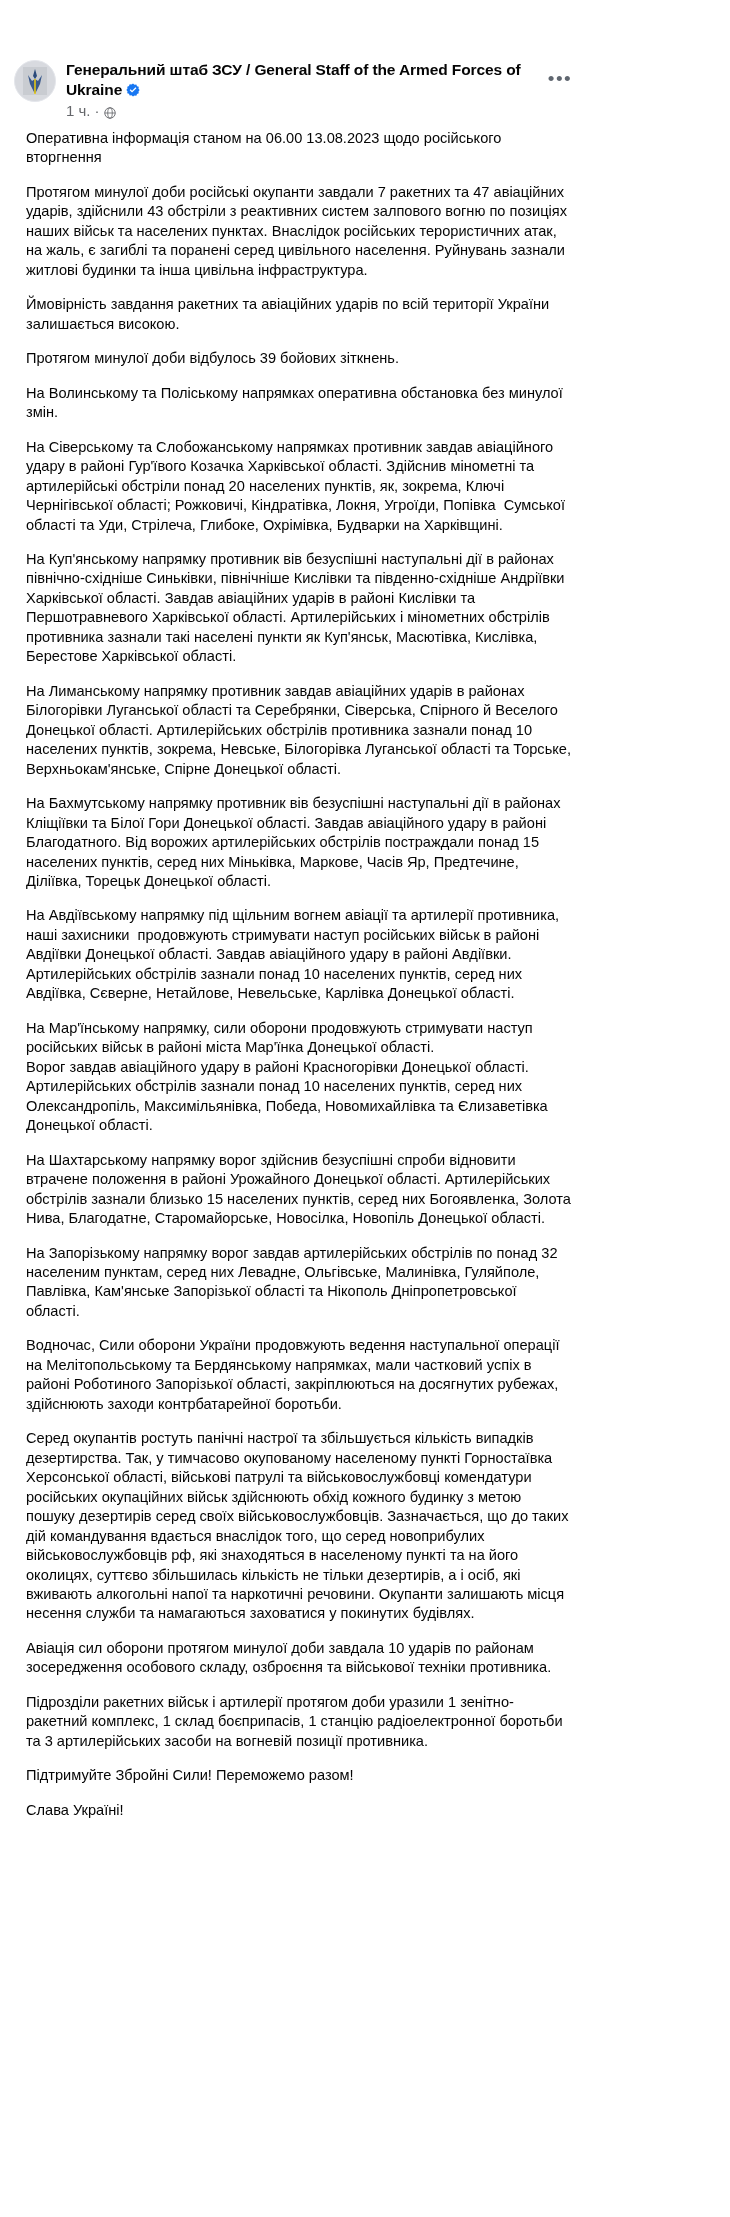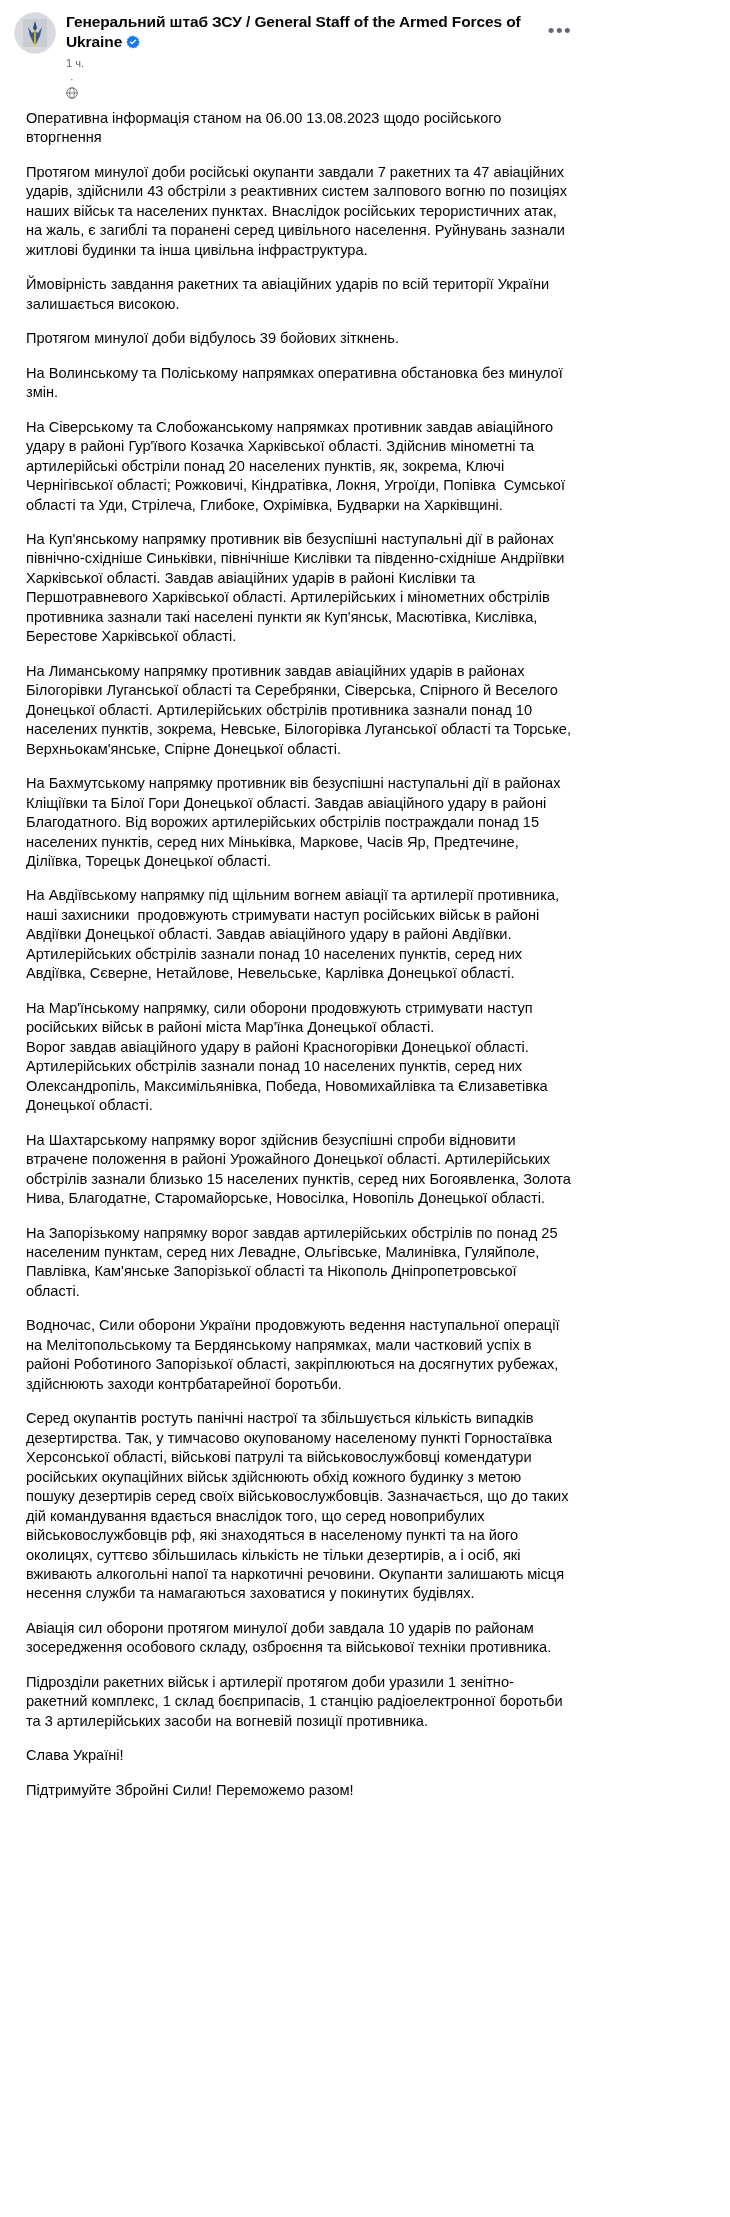--- a/index.html
+++ b/index.html
@@ -11,20 +11,21 @@
   body {
     width: 730px;
     font-family: "Liberation Sans", sans-serif;
     color: #050505;
     -webkit-font-smoothing: antialiased;
   }
   .post {
     width: 588px;
     background: #ffffff;
     padding: 0;
+    margin-top: 48px;
   }
   
   .post-header {
     display: flex;
     align-items: flex-start;
     padding: 12px 14px 6px 14px;
     position: relative;
   }
   .avatar {
     width: 42px;
@@ -60,26 +61,25 @@
   }
   .verified-badge {
     display: inline-block;
     vertical-align: -2px;
     margin-left: 4px;
     width: 14px;
     height: 14px;
   }
   .meta-row {
     display: flex;
-    align-items: flex-start;
+    align-items: flex-end;
     margin-top: 3px;
     color: #65676b;
-    font-size: 11px;
+    font-size: 15px;
     line-height: 16px;
-    flex-direction: column;
   }
   .meta-sep {
     margin: 0 4px;
   }
   .globe-icon {
     width: 12px;
     height: 12px;
     display: inline-block;
     vertical-align: -1px;
   }
@@ -160,22 +160,22 @@
     <p class="para">Протягом минулої доби відбулось 39 бойових зіткнень.</p>
     <p class="para">На Волинському та Поліському напрямках оперативна обстановка без минулої змін.</p>
     <p class="para">На Сіверському та Слобожанському напрямках противник завдав авіаційного удару в районі Гур'ївого Козачка Харківської області. Здійснив мінометні та артилерійські обстріли понад 20 населених пунктів, як, зокрема, Ключі Чернігівської області; Рожковичі, Кіндратівка, Локня, Угроїди, Попівка  Сумської області та Уди, Стрілеча, Глибоке, Охрімівка, Будварки на Харківщині.</p>
     <p class="para">На Куп'янському напрямку противник вів безуспішні наступальні дії в районах північно-східніше Синьківки, північніше Кислівки та південно-східніше Андріївки Харківської області. Завдав авіаційних ударів в районі Кислівки та Першотравневого Харківської області. Артилерійських і мінометних обстрілів противника зазнали такі населені пункти як Куп'янськ, Масютівка, Кислівка, Берестове Харківської області.</p>
     <p class="para">На Лиманському напрямку противник завдав авіаційних ударів в районах Білогорівки Луганської області та Серебрянки, Сіверська, Спірного й Веселого Донецької області. Артилерійських обстрілів противника зазнали понад 10 населених пунктів, зокрема, Невське, Білогорівка Луганської області та Торське, Верхньокам'янське, Спірне Донецької області.</p>
     <p class="para">На Бахмутському напрямку противник вів безуспішні наступальні дії в районах Кліщіївки та Білої Гори Донецької області. Завдав авіаційного удару в районі Благодатного. Від ворожих артилерійських обстрілів постраждали понад 15 населених пунктів, серед них Міньківка, Маркове, Часів Яр, Предтечине, Діліївка, Торецьк Донецької області.</p>
     <p class="para">На Авдіївському напрямку під щільним вогнем авіації та артилерії противника, наші захисники  продовжують стримувати наступ російських військ в районі Авдіївки Донецької області. Завдав авіаційного удару в районі Авдіївки. Артилерійських обстрілів зазнали понад 10 населених пунктів, серед них Авдіївка, Сєверне, Нетайлове, Невельське, Карлівка Донецької області.</p>
     <p class="para">На Мар'їнському напрямку, сили оборони продовжують стримувати наступ російських військ в районі міста Мар'їнка Донецької області.
 Ворог завдав авіаційного удару в районі Красногорівки Донецької області. Артилерійських обстрілів зазнали понад 10 населених пунктів, серед них Олександропіль, Максимільянівка, Победа, Новомихайлівка та Єлизаветівка Донецької області.</p>
     <p class="para">На Шахтарському напрямку ворог здійснив безуспішні спроби відновити втрачене положення в районі Урожайного Донецької області. Артилерійських обстрілів зазнали близько 15 населених пунктів, серед них Богоявленка, Золота Нива, Благодатне, Старомайорське, Новосілка, Новопіль Донецької області.</p>
-    <p class="para">На Запорізькому напрямку ворог завдав артилерійських обстрілів по понад 25 населеним пунктам, серед них Левадне, Ольгівське, Малинівка, Гуляйполе, Павлівка, Кам'янське Запорізької області та Нікополь Дніпропетровської області.</p>
+    <p class="para">На Запорізькому напрямку ворог завдав артилерійських обстрілів по понад 32 населеним пунктам, серед них Левадне, Ольгівське, Малинівка, Гуляйполе, Павлівка, Кам'янське Запорізької області та Нікополь Дніпропетровської області.</p>
     <p class="para">Водночас, Сили оборони України продовжують ведення наступальної операції на Мелітопольському та Бердянському напрямках, мали частковий успіх в районі Роботиного Запорізької області, закріплюються на досягнутих рубежах, здійснюють заходи контрбатарейної боротьби.</p>
     <p class="para">Серед окупантів ростуть панічні настрої та збільшується кількість випадків дезертирства. Так, у тимчасово окупованому населеному пункті Горностаївка Херсонської області, військові патрулі та військовослужбовці комендатури російських окупаційних військ здійснюють обхід кожного будинку з метою пошуку дезертирів серед своїх військовослужбовців. Зазначається, що до таких дій командування вдається внаслідок того, що серед новоприбулих військовослужбовців рф, які знаходяться в населеному пункті та на його околицях, суттєво збільшилась кількість не тільки дезертирів, а і осіб, які вживають алкогольні напої та наркотичні речовини. Окупанти залишають місця несення служби та намагаються заховатися у покинутих будівлях.</p>
     <p class="para">Авіація сил оборони протягом минулої доби завдала 10 ударів по районам зосередження особового складу, озброєння та військової техніки противника.</p>
     <p class="para">Підрозділи ракетних військ і артилерії протягом доби уразили 1 зенітно-ракетний комплекс, 1 склад боєприпасів, 1 станцію радіоелектронної боротьби та 3 артилерійських засоби на вогневій позиції противника.</p>
+    <p class="para">Підтримуйте Збройні Сили! Переможемо разом!</p>
     <p class="para">Слава Україні!</p>
-    <p class="para">Підтримуйте Збройні Сили! Переможемо разом!</p>
   </div>
 
 </div>
 
 </body></html>

